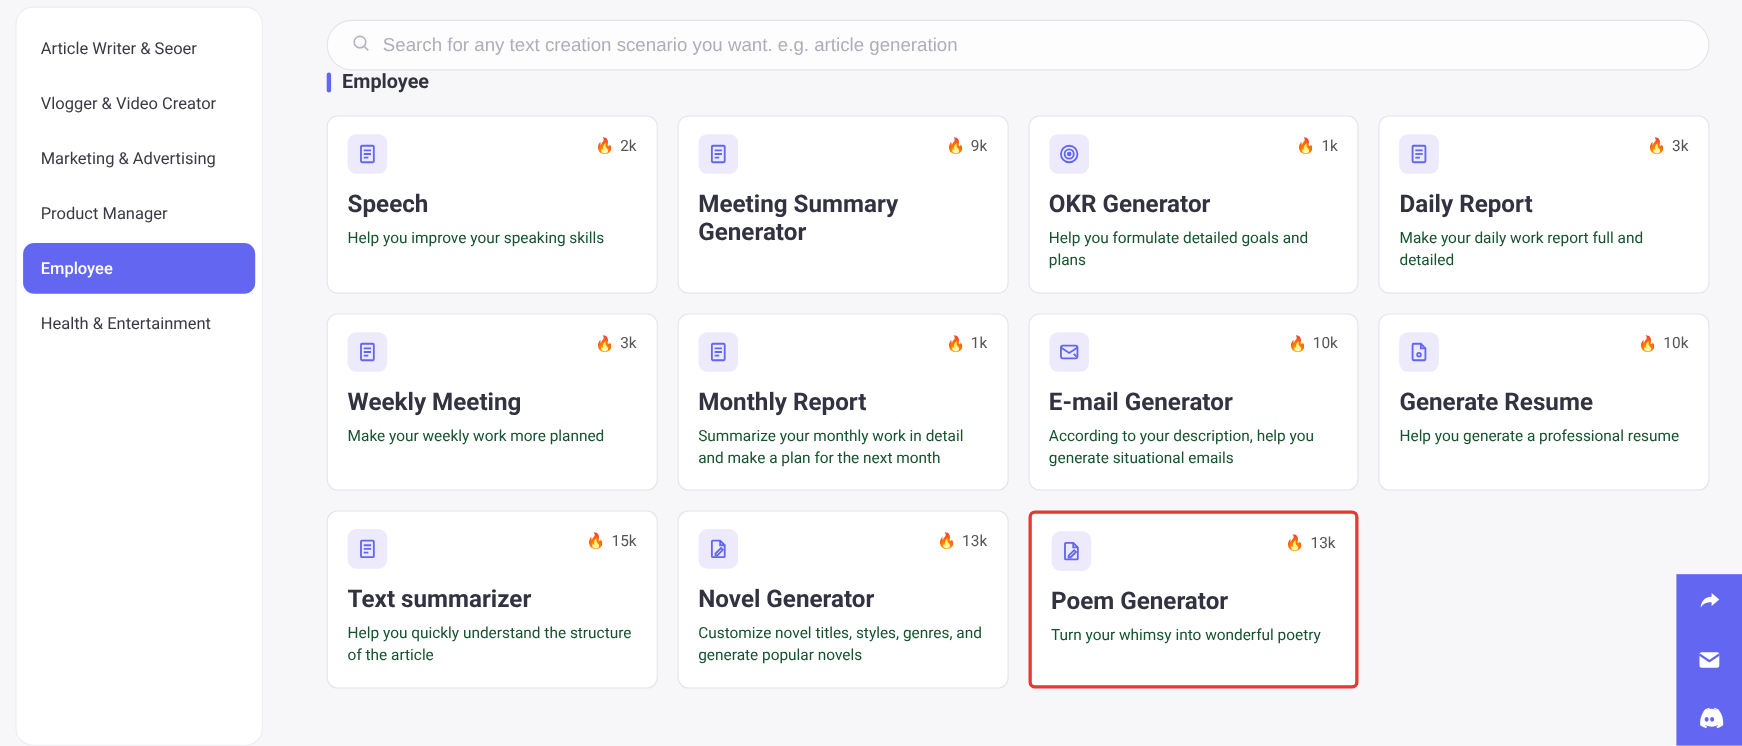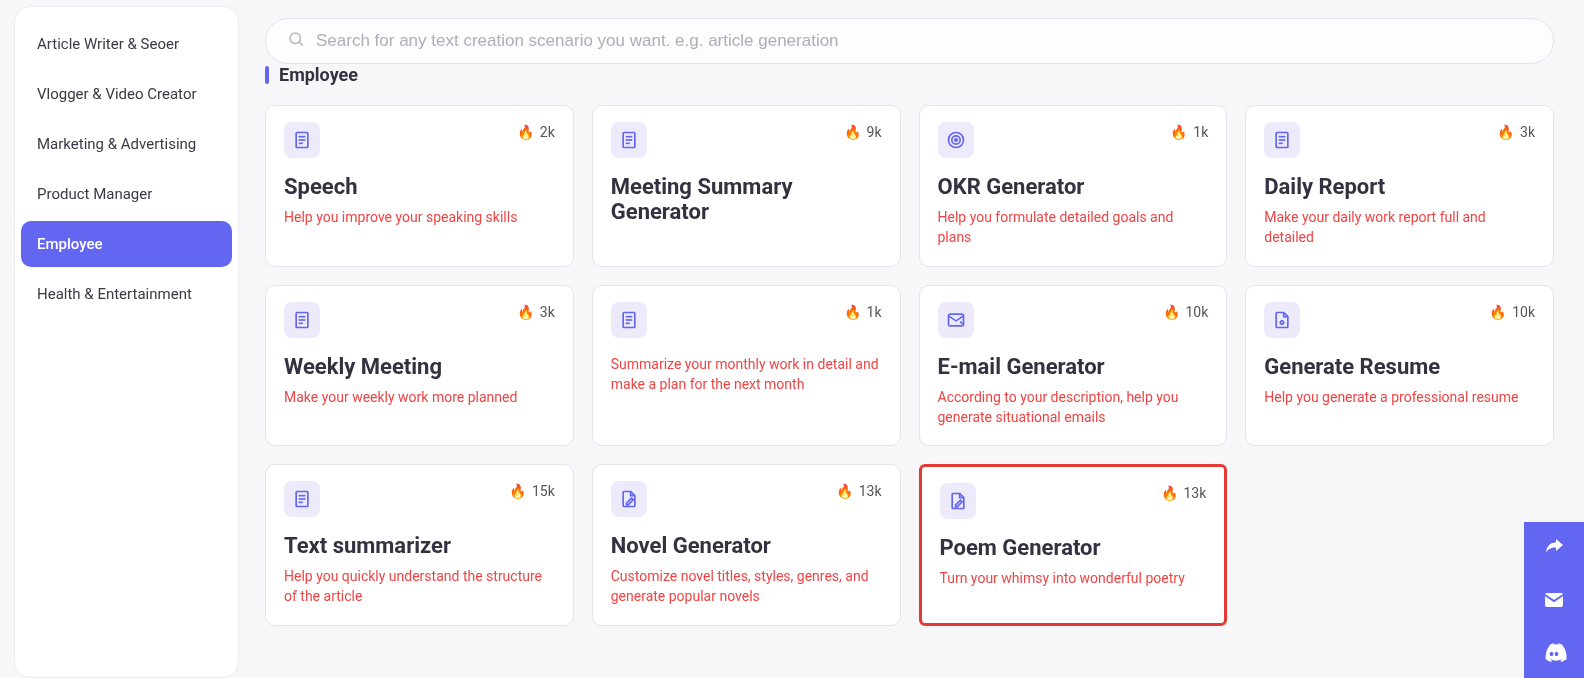--- a/index.html
+++ b/index.html
@@ -7,20 +7,21 @@
     font-family: -apple-system, BlinkMacSystemFont, "Segoe UI", Roboto, sans-serif;
     background: #f7f7f9;
     width: 1584px;
     height: 678px;
     overflow: hidden;
     position: relative;
   }
   .layout {
     display: flex;
     height: 100%;
+    gap: 32px;
   }
   .sidebar {
     width: 225px;
     background: #fff;
     border: 1px solid #ececf2;
     border-radius: 16px;
     margin: 6px 0 0 14px;
     padding: 14px 6px;
   }
   .sidebar-item {
@@ -122,21 +123,21 @@
     margin-top: 2px;
   }
   .card-title {
     font-size: 22px;
     font-weight: 700;
     color: #323240;
     margin-bottom: 8px;
   }
   .card-desc {
     font-size: 14px;
-    color: #ef4444;
+    color: #14532d;
     line-height: 1.45;
   }
   .float-bar {
     position: absolute;
     right: 0;
     bottom: 0;
     width: 60px;
     background: #6366f1;
     display: flex;
     flex-direction: column;
@@ -279,20 +280,21 @@
                 <line x1="8" y1="8" x2="16" y2="8"></line>
                 <line x1="8" y1="12" x2="16" y2="12"></line>
                 <line x1="8" y1="16" x2="13" y2="16"></line>
               </svg>
             </div>
             <div class="heat">
               <span>🔥</span>
               <span>1k</span>
             </div>
           </div>
+          <div class="card-title">Monthly Report</div>
           <div class="card-desc">Summarize your monthly work in detail and make a plan for the next month</div>
         </div>
         <div class="card">
           <div class="card-top">
             <div class="card-icon">
               <svg width="20" height="20" viewBox="0 0 24 24" fill="none" stroke="currentColor" stroke-width="2">
                 <rect x="3" y="5" width="18" height="14" rx="2"></rect>
                 <path d="M3 7l9 6 9-6"></path>
                 <path d="M17 14l3 3"></path>
               </svg>

